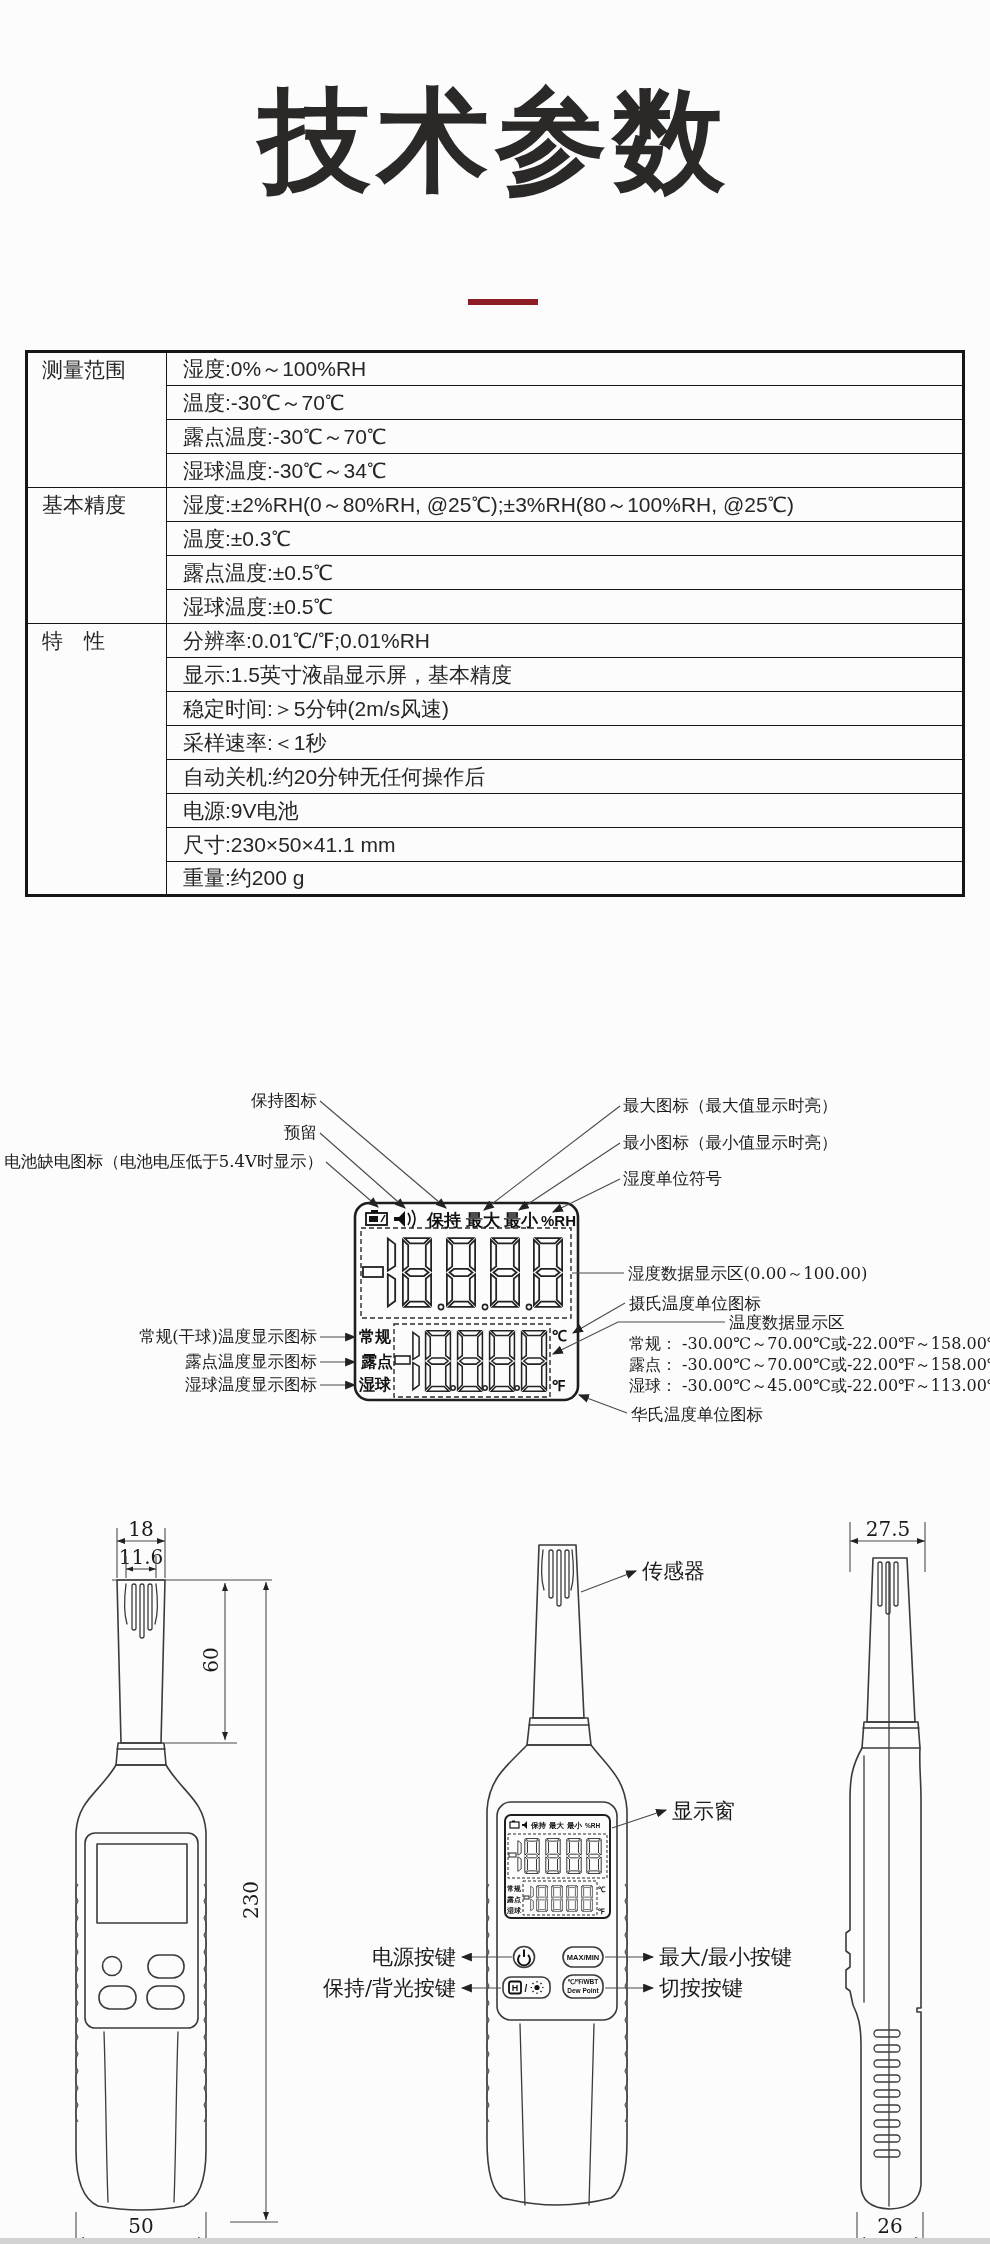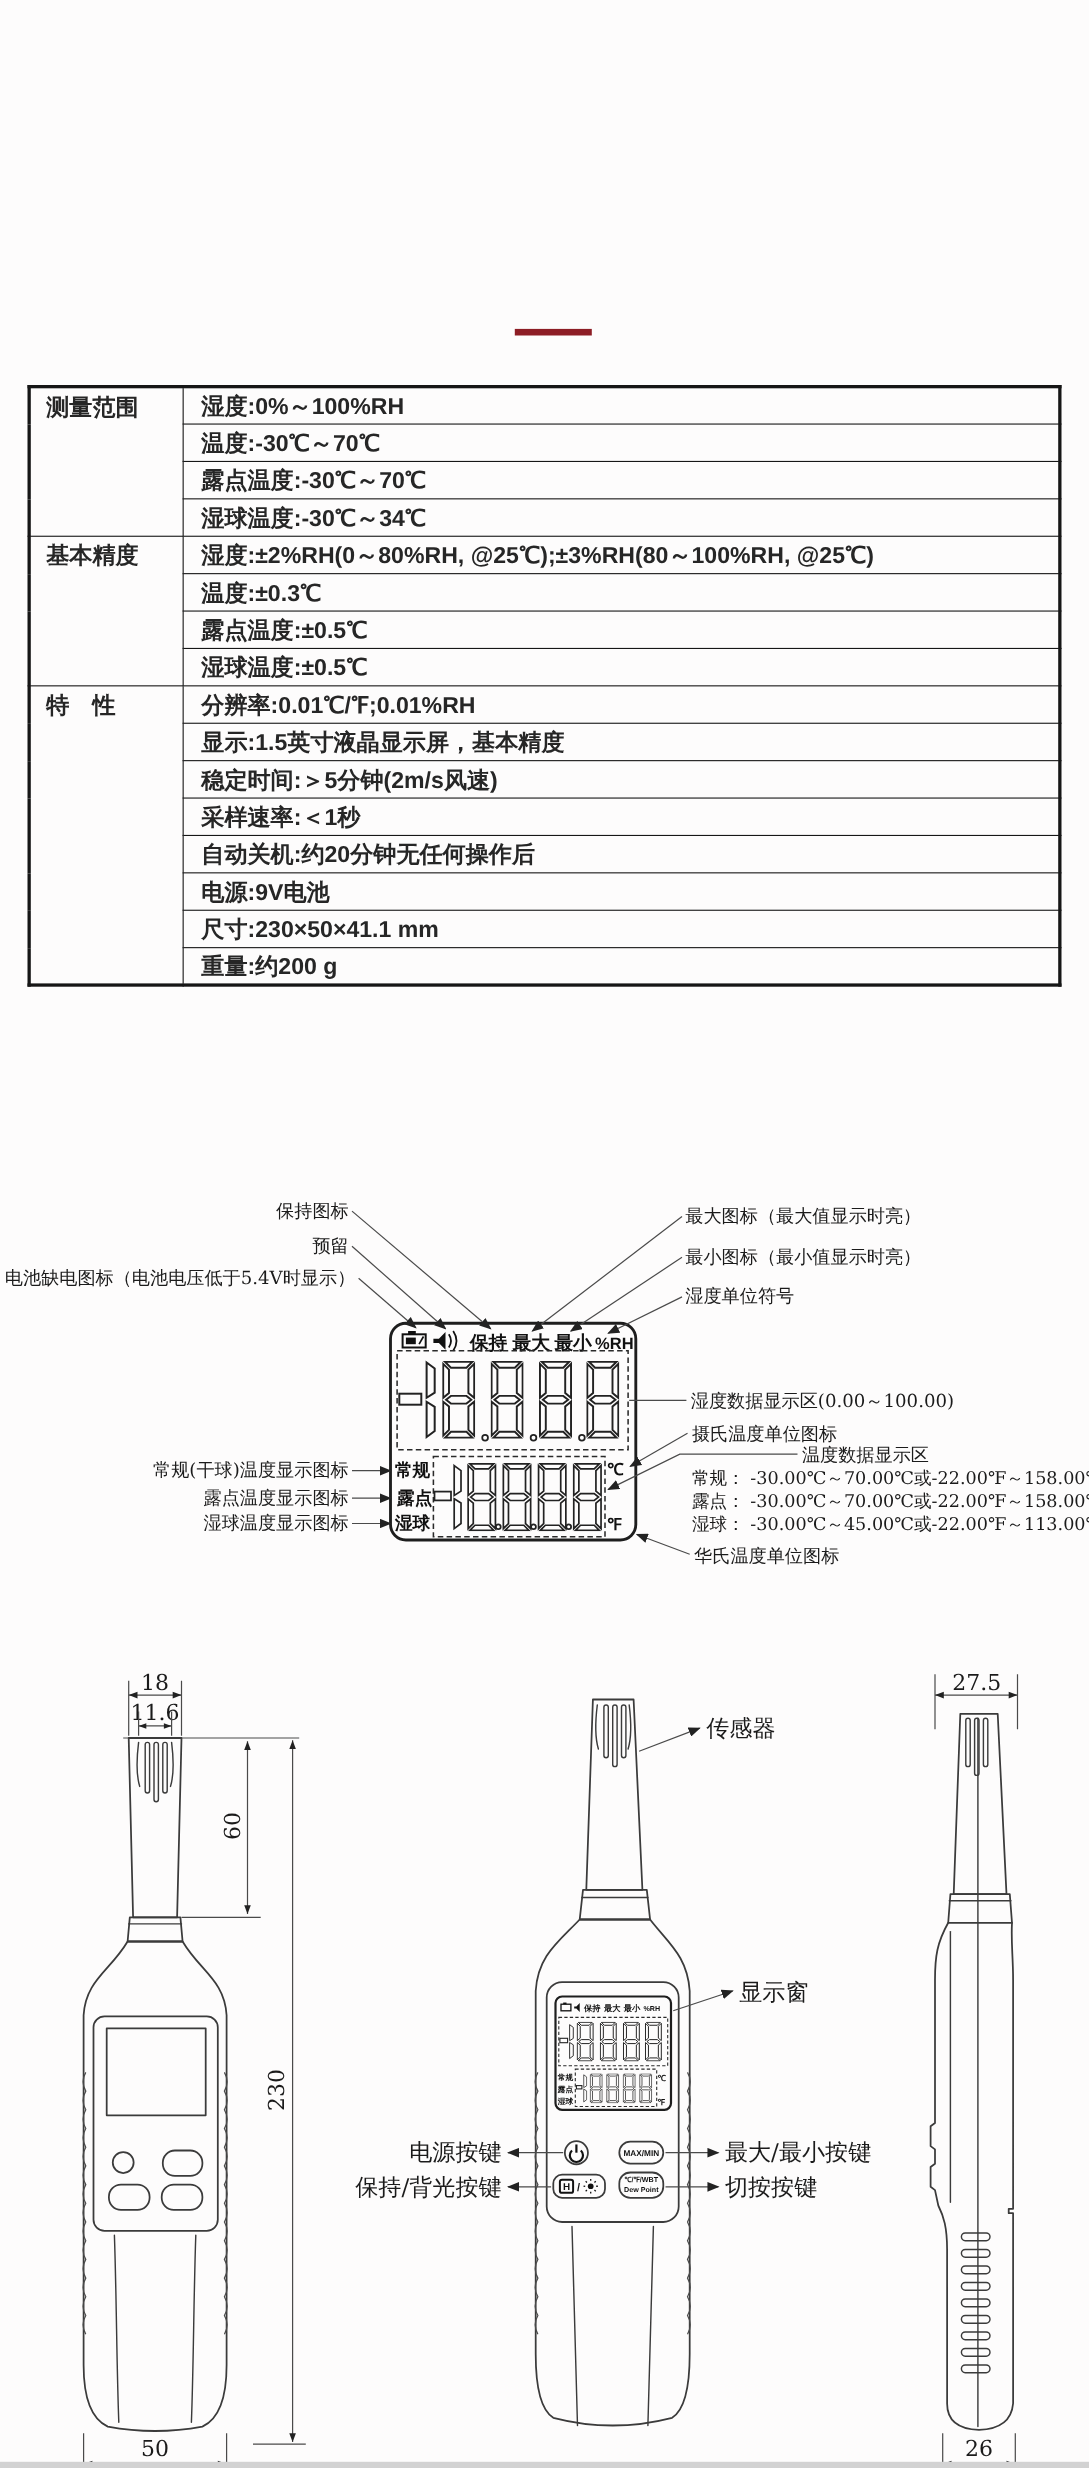--- a/index.html
+++ b/index.html
@@ -4,21 +4,21 @@
 <style>
   html,body{margin:0;padding:0;background:#ffffff;}
   .page{position:relative;width:990px;height:2244px;background:#fdfcfc;
         font-family:"Liberation Sans",sans-serif;overflow:hidden;}
   .big-title{position:absolute;top:66px;left:0;width:100%;margin:0;text-align:center;
         font-size:112px;font-weight:900;letter-spacing:6px;color:#2b2828;
         font-family:"Liberation Sans",sans-serif;}
   .red-dash{position:absolute;left:468px;top:299px;width:70px;height:6px;background:#8d1d25;}
   table.spec{position:absolute;left:25px;top:350px;width:940px;border-collapse:collapse;
         table-layout:fixed;border:3px solid #161616;}
-  table.spec th,table.spec td{border:1.5px solid #161616;font-size:21px;font-weight:700;
+  table.spec th,table.spec td{border:1.5px solid #161616;font-size:21px;font-weight:400;
         color:#262626;text-align:left;overflow:hidden;white-space:nowrap;}
   table.spec th{width:124px;vertical-align:top;padding:3px 0 0 14px;}
   table.spec td{padding:0 0 0 16px;}
   table.spec tr{height:34px;}
   .sec-title{position:absolute;left:25px;top:1010px;width:890px;margin:0;text-align:center;
         font-size:30px;font-weight:700;color:#1f1f1f;}
   svg.lay{position:absolute;left:0;}
   .oline{fill:none;stroke:#3b3b3b;stroke-width:1.6;stroke-linejoin:round;stroke-linecap:round;}
   .oline2{fill:none;stroke:#3b3b3b;stroke-width:1.3;stroke-linejoin:round;stroke-linecap:round;}
   .thin{fill:none;stroke:#4a4a4a;stroke-width:1.1;}
@@ -34,20 +34,21 @@
   .dct{font-family:"DejaVu Serif","Liberation Serif",serif;font-size:21px;fill:#1b1b1b;}
   .lb{font-family:"Liberation Sans",sans-serif;font-weight:bold;fill:#111;}
   .btn-t{font-family:"Liberation Sans",sans-serif;font-weight:bold;fill:#111;}
   .bottom-bar{position:absolute;left:0;top:2238px;width:990px;height:6px;background:#d2d2d2;}
 </style>
 </head>
 <body>
 
 <div class="page">
 
+  <h1 class="big-title">技术参数</h1>
   <div class="red-dash"></div>
 
   <table class="spec">
     <tbody>
       <tr>
         <th rowspan="4">测量范围</th>
         <td>湿度:0%～100%RH</td>
         </tr>
       <tr>
           <td>温度:-30℃～70℃</td>

